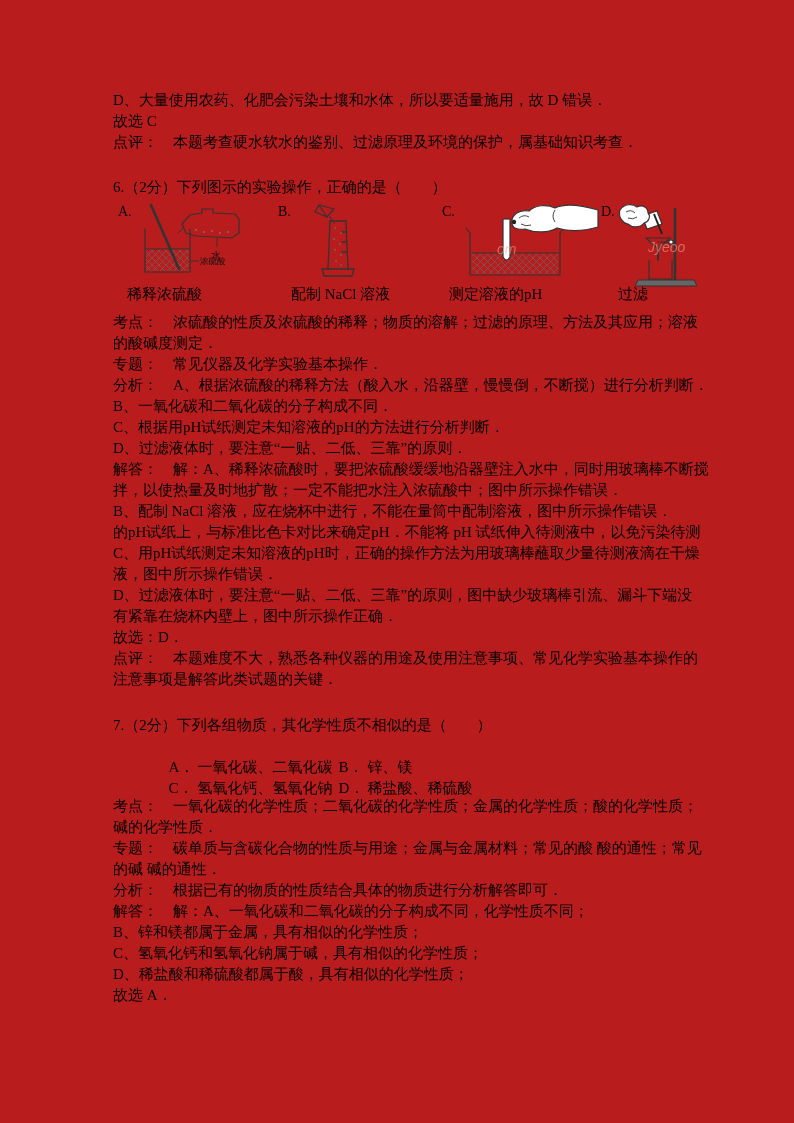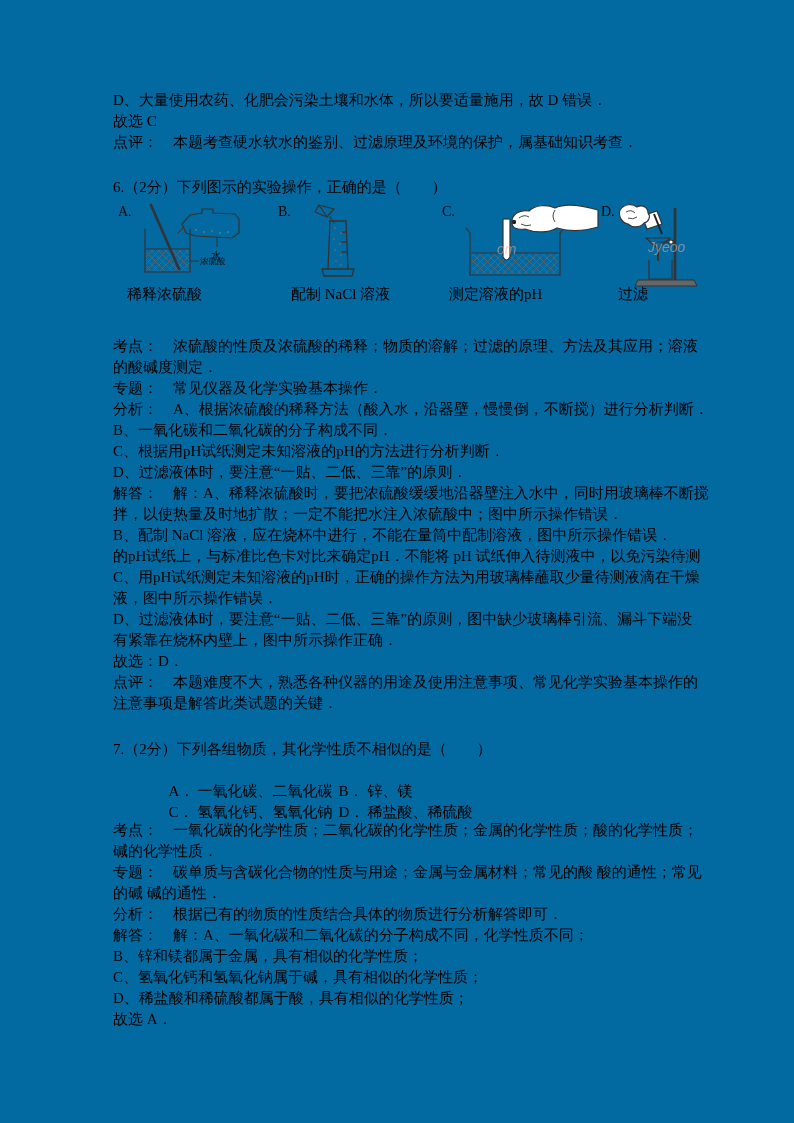--- a/index.html
+++ b/index.html
@@ -1,26 +1,26 @@
 <!DOCTYPE html>
 <html><head>
 <meta charset="utf-8">
 <style>
   html,body{margin:0;padding:0;}
   body{width:794px;height:1123px;background:#ffffff;}
-  .page{position:relative;width:794px;height:1123px;background:#0369a1;overflow:hidden;
+  .page{position:relative;width:794px;height:1123px;background:#b91c1c;overflow:hidden;
         font-family:"Liberation Serif","DejaVu Serif",serif;color:#000;font-size:15px;}
   .content{position:absolute;left:113px;top:90px;width:578px;}
   .tline{height:21px;line-height:21px;white-space:pre;}
   .q6-title{margin-top:24px;}
   .figrow{position:relative;margin-top:4px;height:104px;}
   .figletter{position:absolute;top:2px;font-size:14px;}
   .figsvg{position:absolute;top:0;}
   .figcap{position:absolute;top:82px;height:21px;line-height:21px;text-align:left;white-space:pre;}
-  .expl{margin-top:30px;}
+  .expl{margin-top:6px;}
   .q7-title{margin-top:25px;}
   .optrow{padding-left:33px;height:21px;line-height:21px;white-space:pre;}
   .optrow .l{display:inline-block;width:29px;}
   .optrow .t1{display:inline-block;width:141px;}
   .q7body{margin-top:18px;}
   .wm{position:absolute;color:rgba(231,176,158,0.55);font-family:"Liberation Sans","DejaVu Sans",sans-serif;
       font-size:14px;pointer-events:none;font-style:italic;}
   svg{overflow:visible;}
 </style>
 </head>

